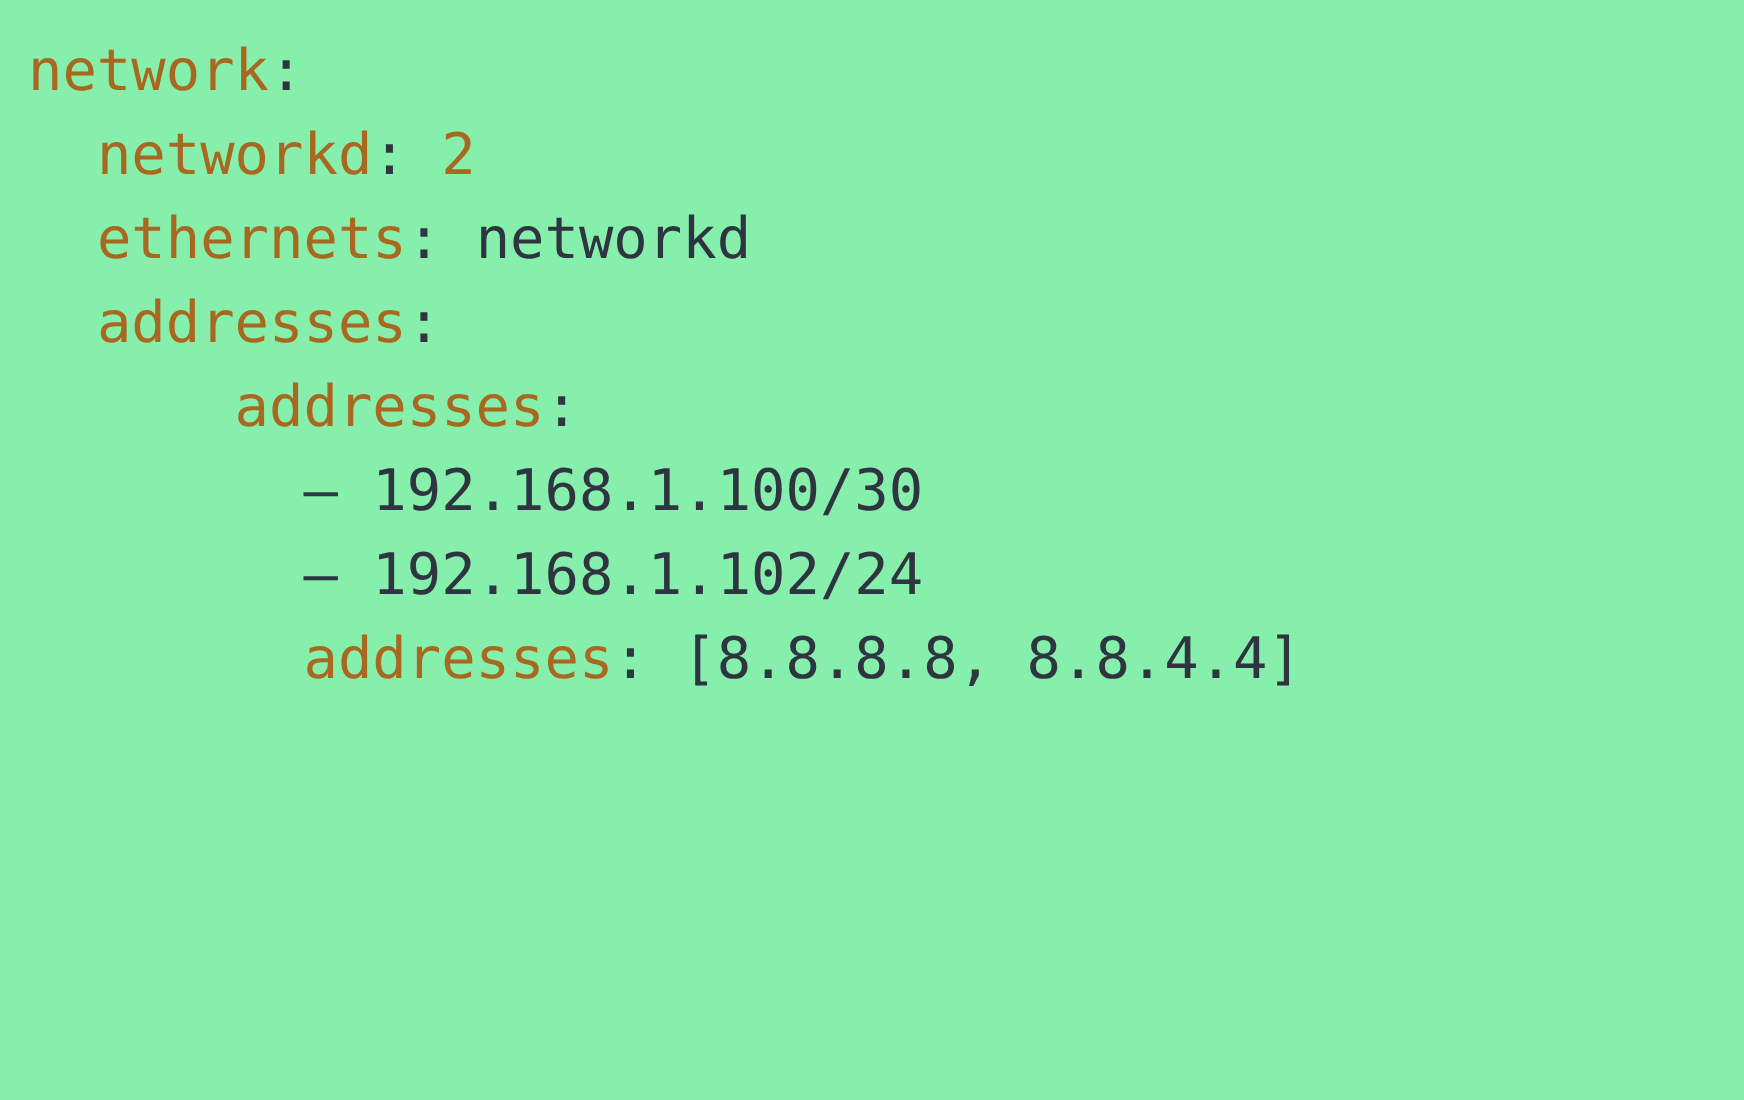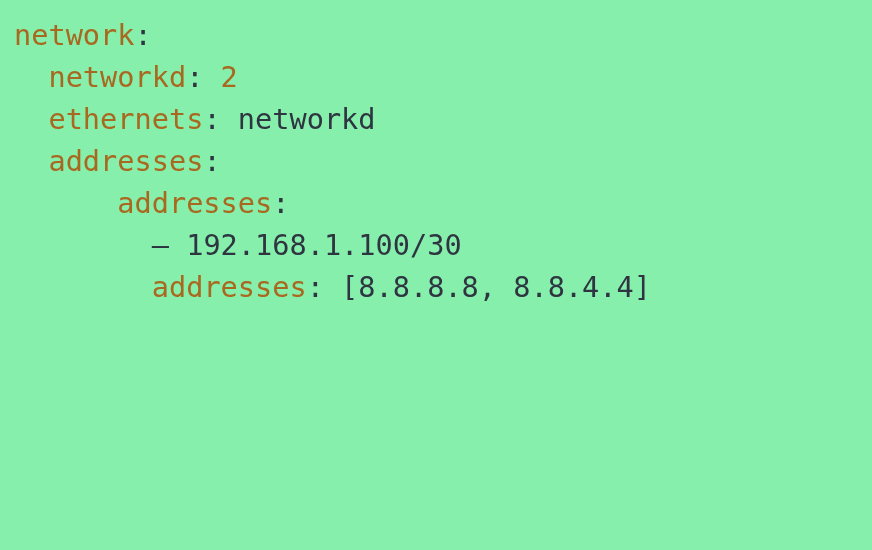--- a/index.html
+++ b/index.html
@@ -61,14 +61,15 @@
 </head>
 <body>
 
 <div id="code-view">
     <div class="code-line"><span class="tok-key">network</span><span class="tok-punct">:</span></div>
     <div class="code-line"><span class="tok-indent">  </span><span class="tok-key">networkd</span><span class="tok-punct">:</span><span class="tok-space"> </span><span class="tok-number">2</span></div>
     <div class="code-line"><span class="tok-indent">  </span><span class="tok-key">ethernets</span><span class="tok-punct">:</span><span class="tok-space"> </span><span class="tok-value">networkd</span></div>
     <div class="code-line"><span class="tok-indent">  </span><span class="tok-key">addresses</span><span class="tok-punct">:</span></div>
     <div class="code-line"><span class="tok-indent">      </span><span class="tok-key">addresses</span><span class="tok-punct">:</span></div>
     <div class="code-line"><span class="tok-indent">        </span><span class="tok-dash">–</span><span class="tok-space"> </span><span class="tok-value">192.168.1.100/30</span></div>
+    <div class="code-line"><span class="tok-indent">        </span><span class="tok-dash">–</span><span class="tok-space"> </span><span class="tok-value">192.168.1.102/24</span></div>
     <div class="code-line"><span class="tok-indent">        </span><span class="tok-key">addresses</span><span class="tok-punct">:</span><span class="tok-space"> </span><span class="tok-value">[8.8.8.8, 8.8.4.4]</span></div>
   </div>
 
 </body></html>

